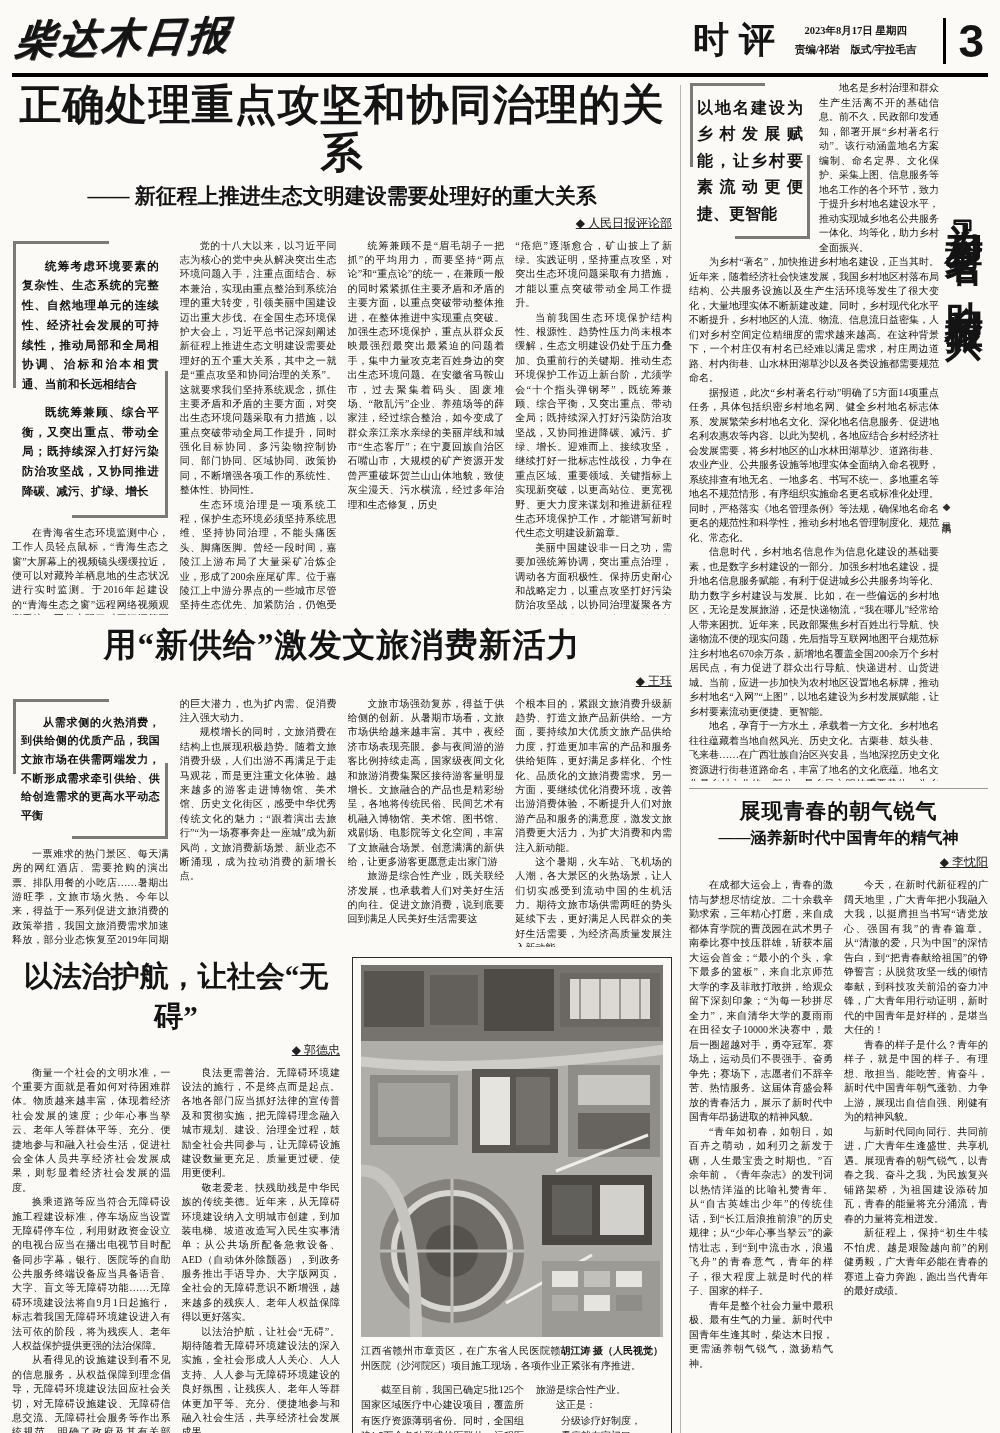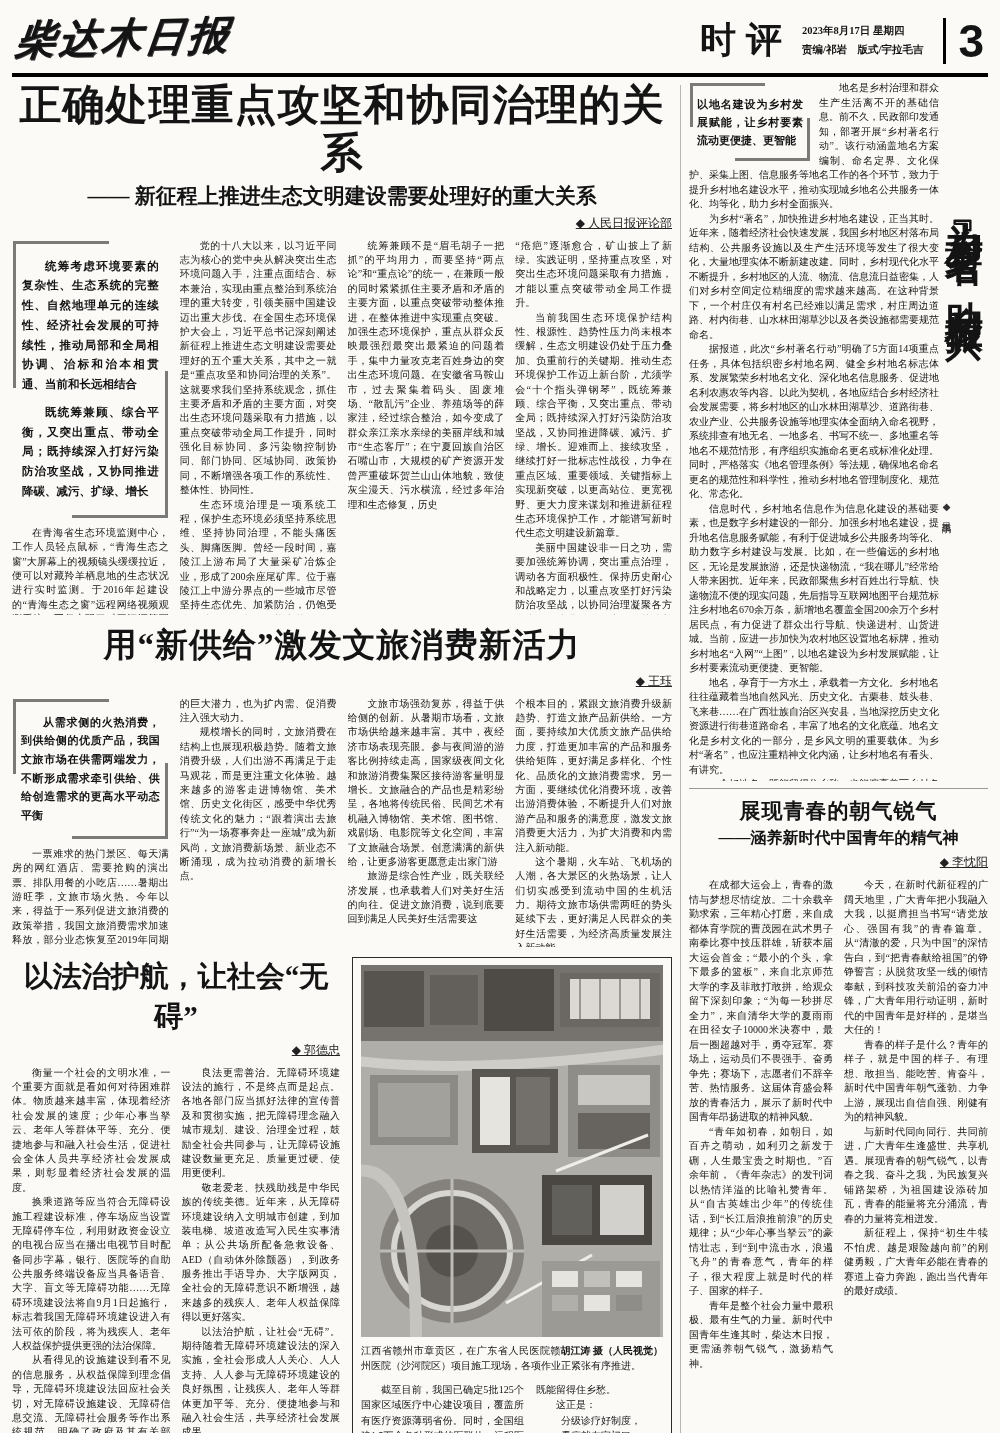--- a/index.html
+++ b/index.html
@@ -10,21 +10,21 @@
     font-family:"Liberation Serif","DejaVu Serif",serif;
   }
   
   .masthead { display:flex; align-items:flex-end; padding:10px 16px 4px 16px; }
   .logo {
     font-size:40px; font-weight:bold; font-style:italic; letter-spacing:3px;
     transform:skewX(-8deg) rotate(-1.5deg); text-shadow:1px 1px 0 #333;
   }
   .mh-right { margin-left:auto; display:flex; align-items:center; }
   .section-title { font-size:36px; font-weight:bold; letter-spacing:10px; margin-right:10px; }
-  .issue-meta { font-size:10.5px; line-height:1.8; margin-right:20px; text-align:left; font-weight:bold; }
+  .issue-meta { font-size:10.5px; line-height:1.8; margin-right:27px; text-align:center; font-weight:bold; }
   .pagenum-rule { width:3px; height:46px; background:#000; margin-right:12px; }
   .page-num { font-size:46px; font-weight:bold; font-family:"Liberation Sans",sans-serif; line-height:1; }
   .masthead-rule { height:4px; background:#000; margin:4px 12px 0 12px; }
 
   
   .content { display:flex; padding:4px 12px 0 12px; height:1360px; overflow:hidden; }
   .left-zone { width:660px; }
   .divider-v { width:1px; background:#b9b7b2; margin:4px 8px 0 8px; }
   .right-zone { flex:1; min-width:0; }
 
@@ -69,21 +69,21 @@
   .photo-caption { font-size:10px; line-height:1.5; margin-top:6px; text-align:justify; }
   .photo-caption .credit { float:right; font-weight:bold; text-indent:0; }
   .photo-essay { display:flex; gap:12px; margin-top:9px; font-size:10px; line-height:1.55; flex:1; overflow:hidden; }
   .photo-essay .ecol-l { width:54%; }
   .photo-essay .ecol-r { flex:1; }
   .poem-line { text-indent:2.5em; }
 
   
   .village-wrap { display:flex; height:700px; overflow:hidden; }
   .village-main { width:250px; font-size:10px; line-height:1.45; overflow:hidden; }
-  .village-quote { float:left; width:120px; padding:12px 7px; margin:2px 9px 6px 1px; font-size:11px; line-height:1.65; }
+  .village-quote { float:left; width:120px; padding:12px 7px; margin:2px 9px 6px 1px; font-size:16px; line-height:1.65; }
   .vertical-strip { flex:1; position:relative; }
   .vertical-headline {
     position:absolute; top:112px; right:4px;
     writing-mode:vertical-rl; font-size:38px; font-weight:bold; letter-spacing:5px; line-height:1.1;
   }
   .vertical-byline {
     position:absolute; top:420px; left:0px;
     writing-mode:vertical-rl; font-size:10px; color:#333;
   }
   .right-divider { height:1px; background:#9b9995; margin:7px 0 8px 0; }
@@ -232,21 +232,21 @@
           </div>
           <p class="photo-caption cont">
             <span class="credit">胡江涛 摄（人民视觉）</span>
             <span>江西省赣州市章贡区，在广东省人民医院赣州医院（沙河院区）项目施工现场，各项作业正紧张有序推进。</span>
           </p>
           <div class="photo-essay">
             <div class="ecol-l">
               <p>截至目前，我国已确定5批125个国家区域医疗中心建设项目，覆盖所有医疗资源薄弱省份。同时，全国组建1.5万个各种形式的医联体，远程医疗覆盖所有地级市。国家区域医疗中心建设是我国加快建立分级诊疗制度的一项举措，有助于增加优质医疗资源供给，有效满</p>
             </div>
             <div class="ecol-r">
-              <p class="cont">既能留得住乡愁。</p>
+              <p class="cont">旅游是综合性产业。</p>
               <p>这正是：</p>
               <p class="poem-line">分级诊疗好制度，</p>
               <p class="poem-line">看病就在家门口。</p>
 
             </div>
           </div>
         </div>
       </div>
     </div>
 

